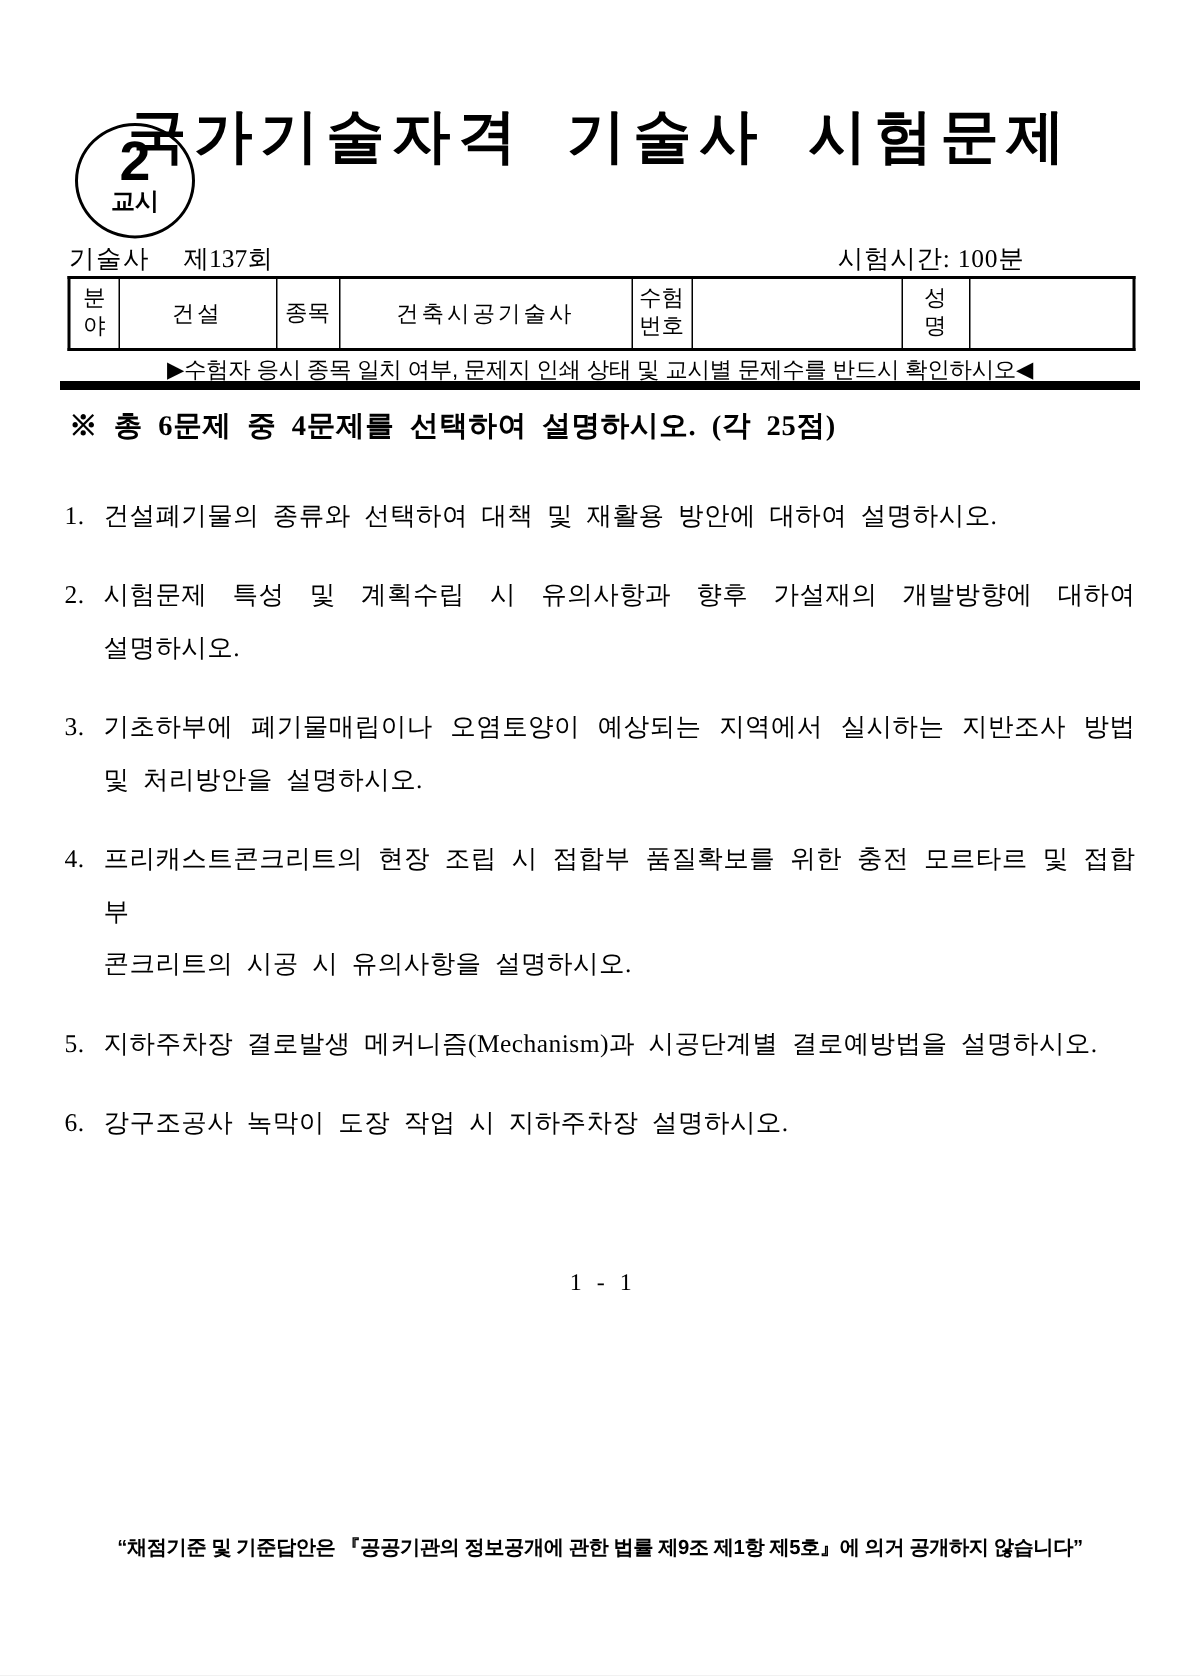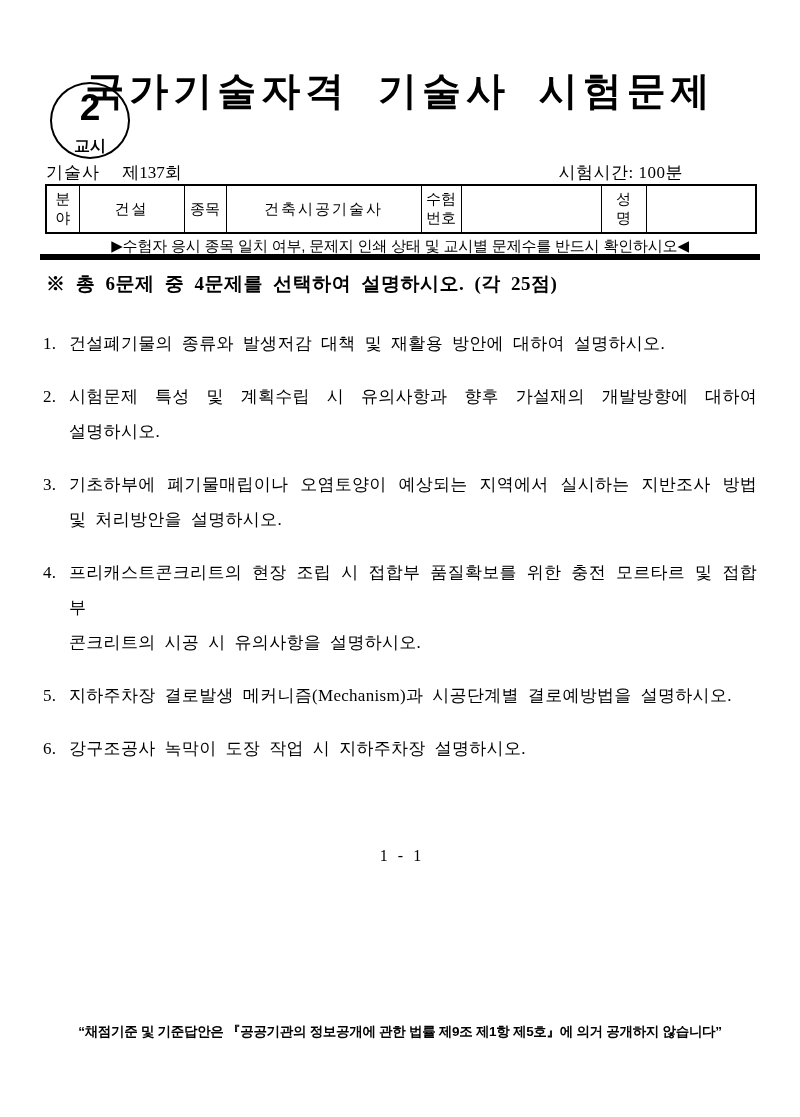--- a/index.html
+++ b/index.html
@@ -16,21 +16,21 @@
 
   
   .badge {
     position:absolute; left:50px; top:82px;
     width:80px; height:77px;
     border:2px solid #000; border-radius:50%;
     text-align:center;
     font-family:"Liberation Sans","DejaVu Sans",sans-serif;
   }
   .badge-number { font-size:37px; font-weight:bold; line-height:1.0; padding-top:5px; }
-  .badge-label  { font-size:16px; font-weight:bold; line-height:1.0; margin-top:12px; }
+  .badge-label  { font-size:16px; font-weight:bold; line-height:1.0; margin-top:1px; }
 
   
   .title {
     position:absolute; top:64px; left:0; width:800px;
     text-align:center;
     font-size:39px; font-weight:bold;
     letter-spacing:5px; word-spacing:14px;
   }
 
   
@@ -149,21 +149,21 @@
   <div class="notice">▶수험자 응시 종목 일치 여부, 문제지 인쇄 상태 및 교시별 문제수를 반드시 확인하시오◀</div>
 
   <div class="double-rule"></div>
 
   <div class="instruction">※ 총 6문제 중 4문제를 선택하여 설명하시오. (각 25점)</div>
 
   <div class="questions">
 
     <div class="question">
       <span class="qnum">1.</span>
-      <div class="qline">건설폐기물의 종류와 발생저감 대책 및 재활용 방안에 대하여 설명하시오.</div>
+      <div class="qline">건설폐기물의 종류와 선택하여 대책 및 재활용 방안에 대하여 설명하시오.</div>
     </div>
 
     <div class="question">
       <span class="qnum">2.</span>
       <div class="qline full">시험문제 특성 및 계획수립 시 유의사항과 향후 가설재의 개발방향에 대하여</div>
       <div class="qline">설명하시오.</div>
     </div>
 
     <div class="question">
       <span class="qnum">3.</span>

